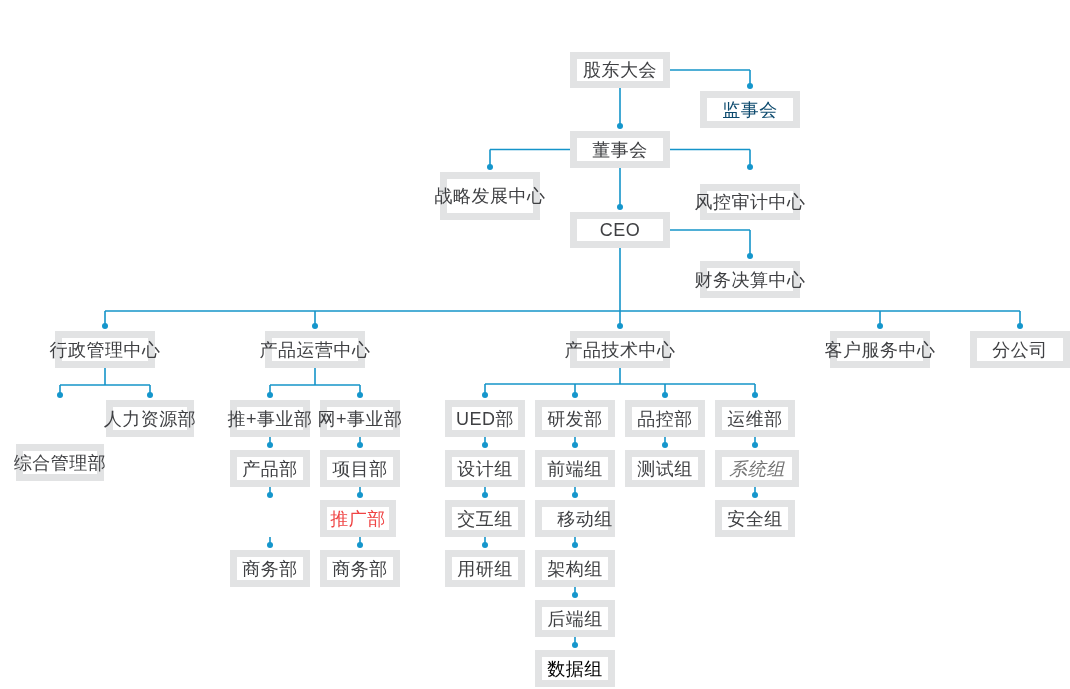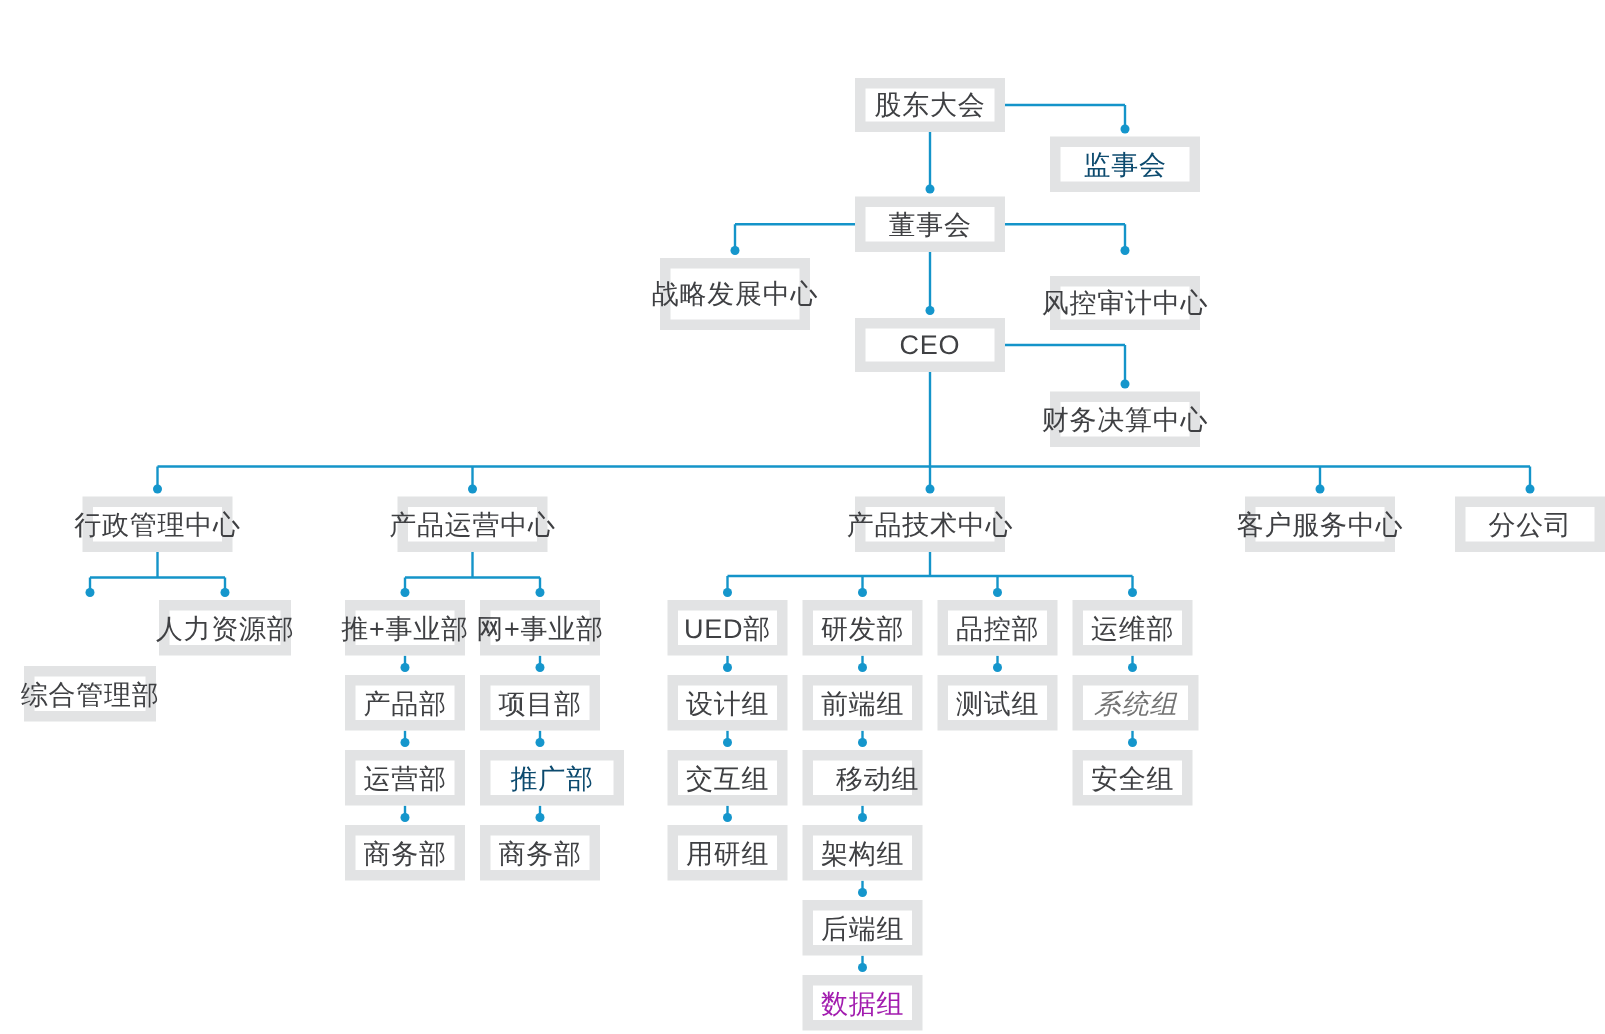--- a/index.html
+++ b/index.html
@@ -142,32 +142,31 @@
     <div class="org-node" style="left: 265px; top: 331px; width: 100px; height: 37px; border-color: rgb(226, 227, 228); background: rgb(255, 255, 255); color: rgb(63, 64, 67);">产品运营中心</div>
     <div class="org-node" style="left: 570px; top: 331px; width: 100px; height: 37px; border-color: rgb(226, 227, 228); background: rgb(255, 255, 255); color: rgb(63, 64, 67);">产品技术中心</div>
     <div class="org-node" style="left: 830px; top: 331px; width: 100px; height: 37px; border-color: rgb(226, 227, 228); background: rgb(255, 255, 255); color: rgb(63, 64, 67);">客户服务中心</div>
     <div class="org-node" style="left: 970px; top: 331px; width: 100px; height: 37px; border-color: rgb(226, 227, 228); background: rgb(255, 255, 255); color: rgb(63, 64, 67);">分公司</div>
     <div class="org-node" style="left: 16px; top: 400px; width: 88px; height: 37px; border-color: rgb(226, 227, 228); background: rgb(255, 255, 255); color: rgb(63, 64, 67); margin-top: 44px;">综合管理部</div>
     <div class="org-node" style="left: 106px; top: 400px; width: 88px; height: 37px; border-color: rgb(226, 227, 228); background: rgb(255, 255, 255); color: rgb(63, 64, 67);">人力资源部</div>
     <div class="org-node" style="left: 230px; top: 400px; width: 80px; height: 37px; border-color: rgb(226, 227, 228); background: rgb(255, 255, 255); color: rgb(63, 64, 67);">推+事业部</div>
     <div class="org-node" style="left: 320px; top: 400px; width: 80px; height: 37px; border-color: rgb(226, 227, 228); background: rgb(255, 255, 255); color: rgb(63, 64, 67);">网+事业部</div>
     <div class="org-node" style="left: 230px; top: 450px; width: 80px; height: 37px; border-color: rgb(226, 227, 228); background: rgb(255, 255, 255); color: rgb(63, 64, 67);">产品部</div>
     <div class="org-node" style="left: 320px; top: 450px; width: 80px; height: 37px; border-color: rgb(226, 227, 228); background: rgb(255, 255, 255); color: rgb(63, 64, 67);">项目部</div>
-    <div class="org-node" style="left: 230px; top: 500px; width: 80px; height: 37px; border-color: rgb(226, 227, 228); background: rgb(255, 255, 255); color: rgb(63, 64, 67);">运营部</div>
-    <div class="org-node" style="left: 320px; top: 500px; width: 96px; height: 37px; border-color: rgb(226, 227, 228); background: rgb(255, 255, 255); color: #0c4a6e;">推广部</div>
+    <div class="org-node" style="left: 320px; top: 500px; width: 76px; height: 37px; border-color: rgb(226, 227, 228); background: rgb(255, 255, 255); color: #ef4444;">推广部</div>
     <div class="org-node" style="left: 230px; top: 550px; width: 80px; height: 37px; border-color: rgb(226, 227, 228); background: rgb(255, 255, 255); color: rgb(63, 64, 67);">商务部</div>
     <div class="org-node" style="left: 320px; top: 550px; width: 80px; height: 37px; border-color: rgb(226, 227, 228); background: rgb(255, 255, 255); color: rgb(63, 64, 67);">商务部</div>
     <div class="org-node" style="left: 445px; top: 400px; width: 80px; height: 37px; border-color: rgb(226, 227, 228); background: rgb(255, 255, 255); color: rgb(63, 64, 67);">UED部</div>
     <div class="org-node" style="left: 535px; top: 400px; width: 80px; height: 37px; border-color: rgb(226, 227, 228); background: rgb(255, 255, 255); color: rgb(63, 64, 67);">研发部</div>
     <div class="org-node" style="left: 625px; top: 400px; width: 80px; height: 37px; border-color: rgb(226, 227, 228); background: rgb(255, 255, 255); color: rgb(63, 64, 67);">品控部</div>
     <div class="org-node" style="left: 715px; top: 400px; width: 80px; height: 37px; border-color: rgb(226, 227, 228); background: rgb(255, 255, 255); color: rgb(63, 64, 67);">运维部</div>
     <div class="org-node" style="left: 445px; top: 450px; width: 80px; height: 37px; border-color: rgb(226, 227, 228); background: rgb(255, 255, 255); color: rgb(63, 64, 67);">设计组</div>
     <div class="org-node" style="left: 535px; top: 450px; width: 80px; height: 37px; border-color: rgb(226, 227, 228); background: rgb(255, 255, 255); color: rgb(63, 64, 67);">前端组</div>
     <div class="org-node" style="left: 625px; top: 450px; width: 80px; height: 37px; border-color: rgb(226, 227, 228); background: rgb(255, 255, 255); color: rgb(63, 64, 67);">测试组</div>
     <div class="org-node" style="left: 715px; top: 450px; width: 84px; height: 37px; border-color: rgb(226, 227, 228); background: rgb(255, 255, 255); color: #737373; font-style: italic;">系统组</div>
     <div class="org-node" style="left: 445px; top: 500px; width: 80px; height: 37px; border-color: rgb(226, 227, 228); background: rgb(255, 255, 255); color: rgb(63, 64, 67);">交互组</div>
     <div class="org-node" style="left: 535px; top: 500px; width: 80px; height: 37px; border-color: rgb(226, 227, 228); background: rgb(255, 255, 255); color: rgb(63, 64, 67); padding-left: 20px;">移动组</div>
     <div class="org-node" style="left: 715px; top: 500px; width: 80px; height: 37px; border-color: rgb(226, 227, 228); background: rgb(255, 255, 255); color: rgb(63, 64, 67);">安全组</div>
     <div class="org-node" style="left: 445px; top: 550px; width: 80px; height: 37px; border-color: rgb(226, 227, 228); background: rgb(255, 255, 255); color: rgb(63, 64, 67);">用研组</div>
     <div class="org-node" style="left: 535px; top: 550px; width: 80px; height: 37px; border-color: rgb(226, 227, 228); background: rgb(255, 255, 255); color: rgb(63, 64, 67);">架构组</div>
     <div class="org-node" style="left: 535px; top: 600px; width: 80px; height: 37px; border-color: rgb(226, 227, 228); background: rgb(255, 255, 255); color: rgb(63, 64, 67);">后端组</div>
-    <div class="org-node" style="left: 535px; top: 650px; width: 80px; height: 37px; border-color: rgb(226, 227, 228); background: rgb(255, 255, 255); color: #a21caf;">数据组</div>
+    <div class="org-node" style="left: 535px; top: 650px; width: 80px; height: 37px; border-color: rgb(226, 227, 228); background: rgb(255, 255, 255); color: #000000;">数据组</div>
   </div>
 
 </body></html>

